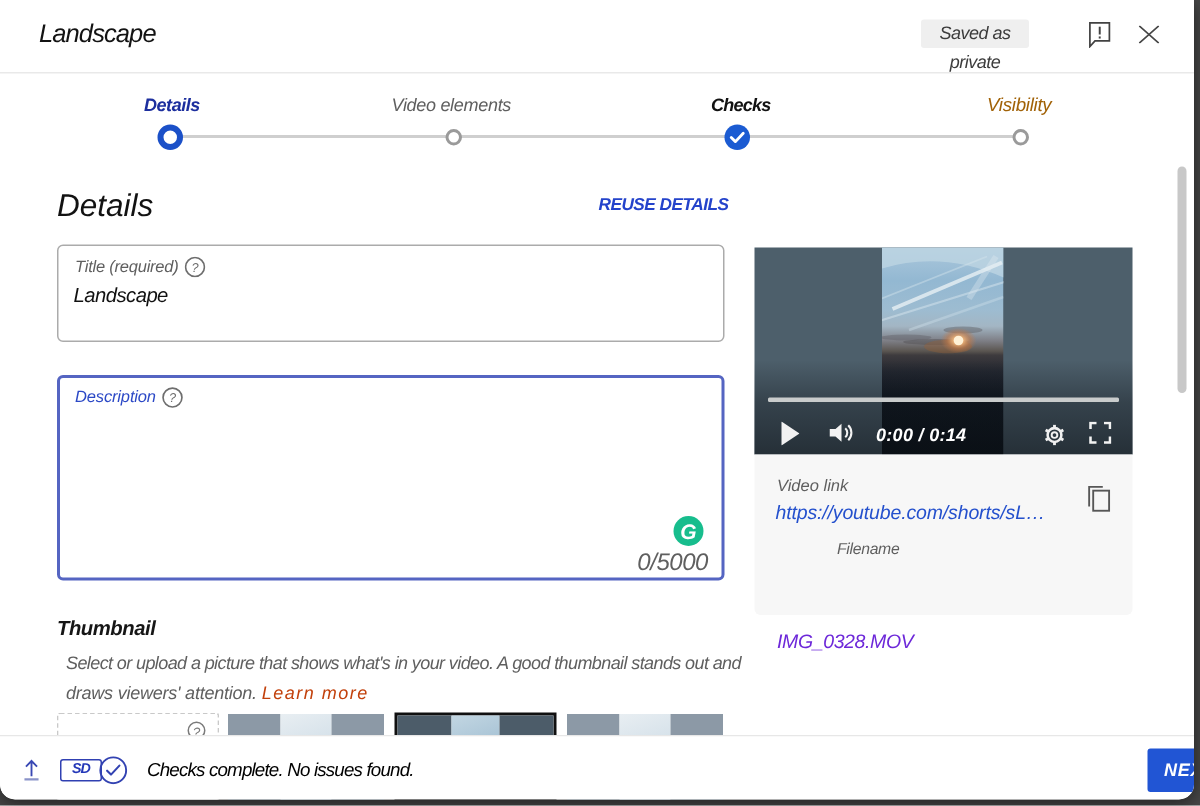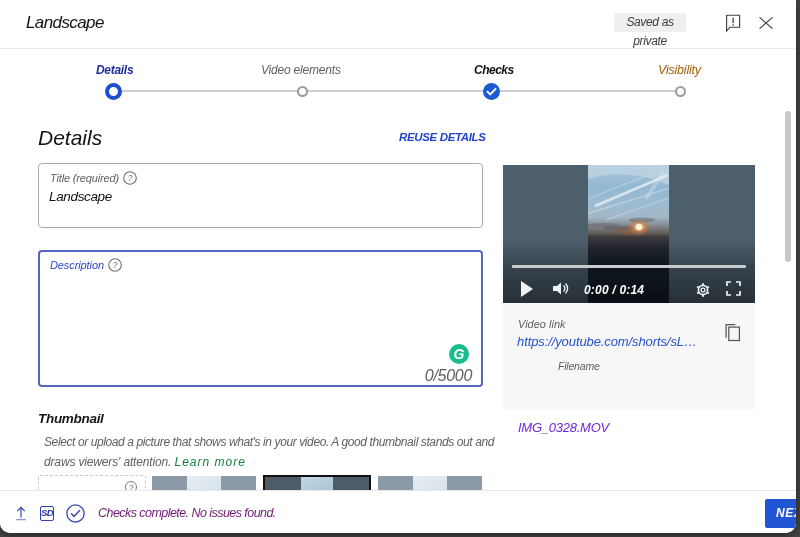--- a/index.html
+++ b/index.html
@@ -36,21 +36,21 @@
 #descbox { left:38px; top:250px; width:445px; height:137px; border:2px solid #5565c2; border-radius:4px; }
 #desc-label { left:50px; top:259px; font-size:11px; color:#2c49c6; letter-spacing:-0.1px; }
 #desc-ph { left:50px; top:277px; font-size:14px; color:#757575; letter-spacing:-0.1px; }
 #gram { left:449px; top:344px; width:20px; height:20px; border-radius:50%; background:#17bd8d;
   color:#fff; font-size:14px; font-weight:bold; text-align:center; line-height:20px; }
 #count { left:403px; top:367px; width:69px; font-size:16px; color:#5f5f5f; text-align:right; letter-spacing:-0.3px; }
 
 
 #h-thumb { left:38px; top:411px; font-size:13.5px; font-weight:bold; color:#161616; letter-spacing:-0.3px; }
 #thumb-p { left:44px; top:433px; white-space:nowrap; font-size:12px; color:#5f5f5f; line-height:19.5px; letter-spacing:-0.4px; }
-#thumb-p a { color:#15803d; text-decoration:none;margin-top:47px; }
+#thumb-p a { color:#c2410c; text-decoration:none;margin-top:47px; }
 #upl-box { left:38px; top:475px; width:108px; height:60px; border:1px dashed #c9c9c9; border-radius:2px; background:#fff; }
 #upl-q { left:125px; top:481px; width:12px; height:12px; border-radius:50%; border:1px solid #7a7a7a;
   font-size:9px; color:#7a7a7a; text-align:center; line-height:12px; }
 .thumb { top:476px; width:104px; height:58px; overflow:hidden; }
 .thumb .bar-l,.thumb .bar-r { position:absolute; top:0; height:100%; width:35px; }
 .thumb .sky { position:absolute; top:0; left:35px; width:34px; height:100%; }
 #thumb3 { left:263px; top:475px; width:108px; height:59px; border:2px solid #101010; }
 
 
 #player { left:503px; top:165px; width:252px; height:138px; background:#4d5f6b; }
@@ -64,22 +64,22 @@
 
 #infopanel { left:503px; top:303px; width:252px; height:107px; background:#f7f7f7; border-radius:0 0 4px 4px; }
 #vl-label { left:518px; top:318px; font-size:11px; color:#5f5f5f; letter-spacing:0; }
 #vl-link { left:517px; top:334px; font-size:13px; color:#2450cd; letter-spacing:-0.1px; }
 #fn-label { left:518px; top:360px; font-size:10.5px; color:#5f5f5f; letter-spacing:-0.2px;padding-left:40px; }
 #fn-value { left:518px; top:382px; font-size:13px; color:#6d28d9; letter-spacing:-0.25px;margin-top:38px; }
 
 
 #botbar { left:0; top:490px; width:796px; height:43px; background:#fff; border-top:1px solid #e7e7e7;
   border-radius:0 0 10px 10px; }
-#chk-msg { left:98px; top:506px; font-size:12.5px; color:#701a75; letter-spacing:-0.55px; }
-#sd-chip { left:40px; top:506px; width:14px; height:14.5px; border:1.2px solid #3040b2; border-radius:2px;
+#chk-msg { left:98px; top:506px; font-size:12.5px; color:#000000; letter-spacing:-0.55px; }
+#sd-chip { left:40px; top:506px; width:28px; height:14.5px; border:1.2px solid #3040b2; border-radius:2px;
   font-size:9.5px; font-weight:bold; color:#2438b8; text-align:center; line-height:12px; letter-spacing:-0.6px; }
 #next { left:733px; top:499px; width:56px; height:29px; background:#2155d4; border-radius:2px;
   color:#fff; font-size:12px; font-weight:bold; text-align:center; line-height:29px; letter-spacing:0.5px;margin-left:32px; }
 
 
 #sbthumb { left:785px; top:111px; width:5.5px; height:151px; background:#c8c8c8; border-radius:3px; }
 </style>
 </head>
 <body>
 <div id="app">

